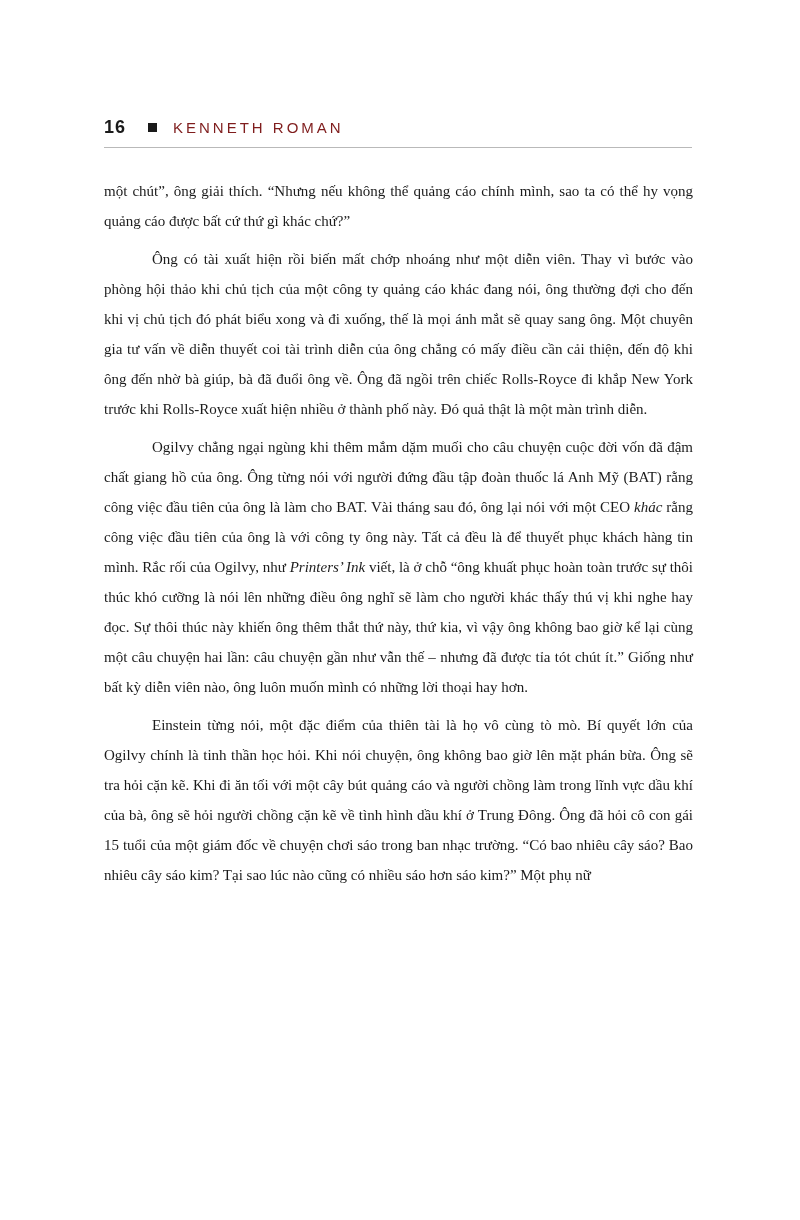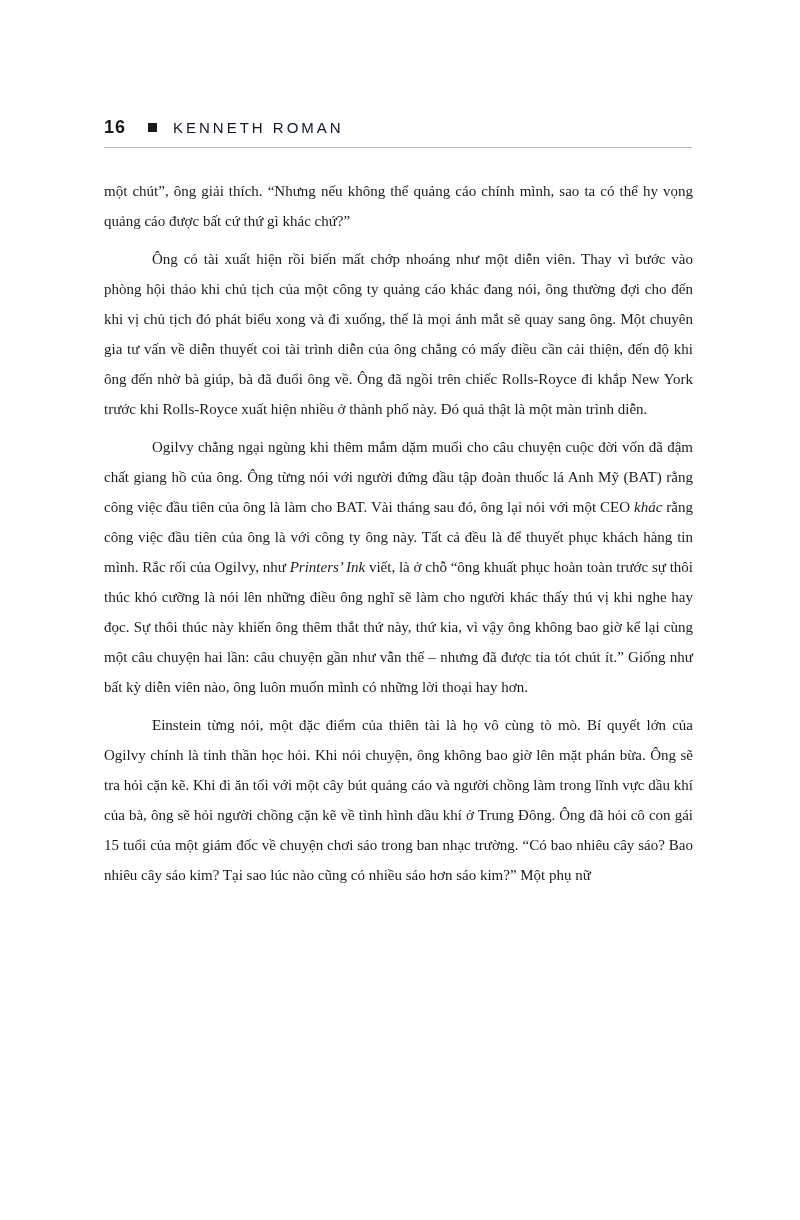--- a/index.html
+++ b/index.html
@@ -32,21 +32,21 @@
   .sq-bullet {
     width: 9px;
     height: 9px;
     background: #1a1a1a;
     display: inline-block;
     margin: 0 16px 0 22px;
   }
   .author {
     font-size: 15px;
     letter-spacing: 3px;
-    color: #0f172a;
+    color: #7f1d1d;
   }
   .head-rule {
     position: absolute;
     left: 104px;
     top: 147px;
     width: 588px;
     height: 1px;
     background: #b9b9b9;
   }
   .body-text {

